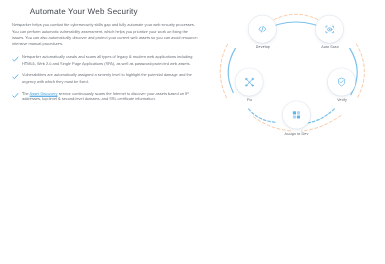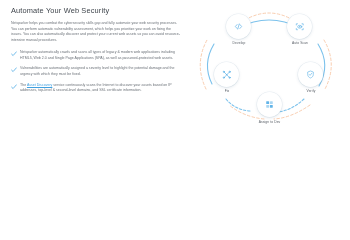--- a/index.html
+++ b/index.html
@@ -9,21 +9,21 @@
     font-family:"Liberation Sans", sans-serif;
     color:#4a4f56;
   }
   .page{position:relative;width:350px;height:138px;display:flex;}
 
   
   .left{width:188px;box-sizing:border-box;padding:7px 8px 0 11px;}
 
   .title{
     font-size:7.4px;font-weight:400;color:#3f454c;
-    letter-spacing:.15px;margin:0 0 5px 0;line-height:1.2;
+    letter-spacing:.15px;margin:0 0 5px 16px;line-height:1.2;
   }
   .intro{
     font-size:3.55px;line-height:1.62;color:#6b7178;
     margin:0 0 6px 0;text-align:left;
   }
   .bullets{list-style:none;margin:0;padding:0;}
   .bullet{
     position:relative;padding-left:9px;margin-bottom:5px;
     font-size:3.55px;line-height:1.62;color:#6b7178;
   }

